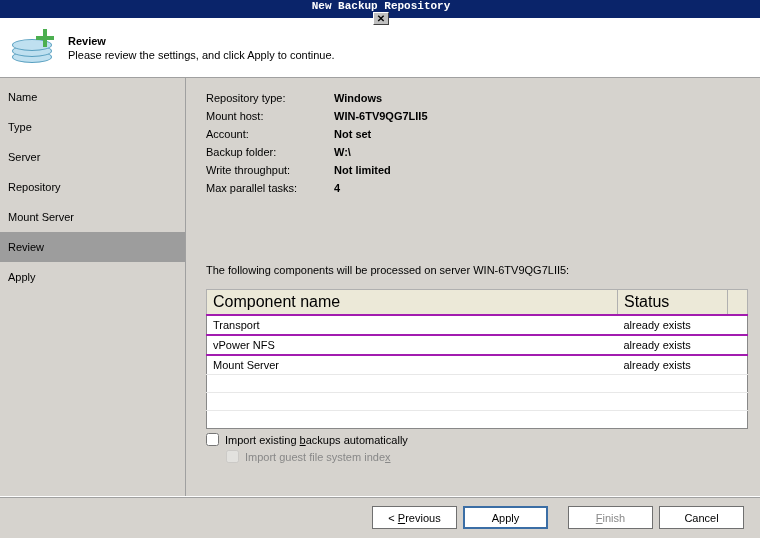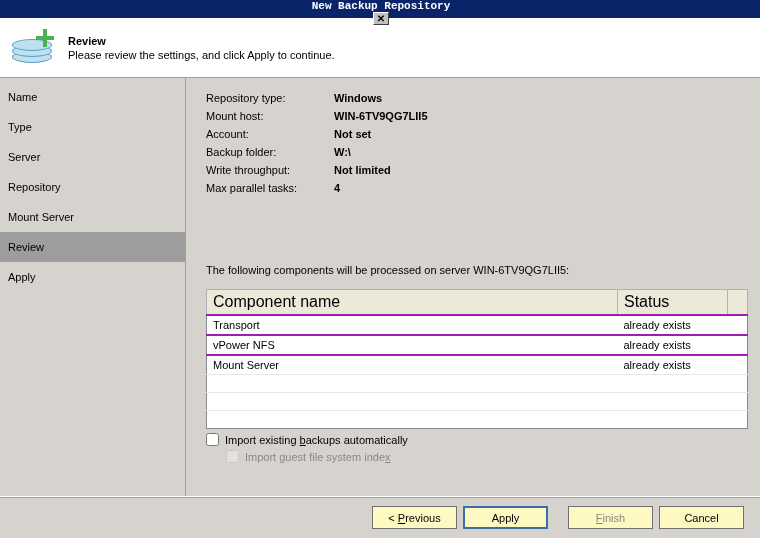--- a/index.html
+++ b/index.html
@@ -122,21 +122,21 @@
   .footer{
     height:42px;
     background:#d6d3ce;
     border-top:1px solid #fff;
     box-shadow: inset 0 1px 0 #a0a0a0;
     display:flex; align-items:center; justify-content:flex-end;
     gap:6px; padding:0 16px;
   }
   .btn{
     min-width:85px; height:23px;
-    background:#fef9c3;
+    background:#ffffff;
     border:1px solid #707070;
     font-size:11px;
     cursor:pointer;
     padding:0 10px;
   }
   .btn.default{border:2px solid #3b6ea5;}
   .btn:disabled{color:#888;cursor:default;}
   .gap{width:8px;}
 </style>
 </head>

